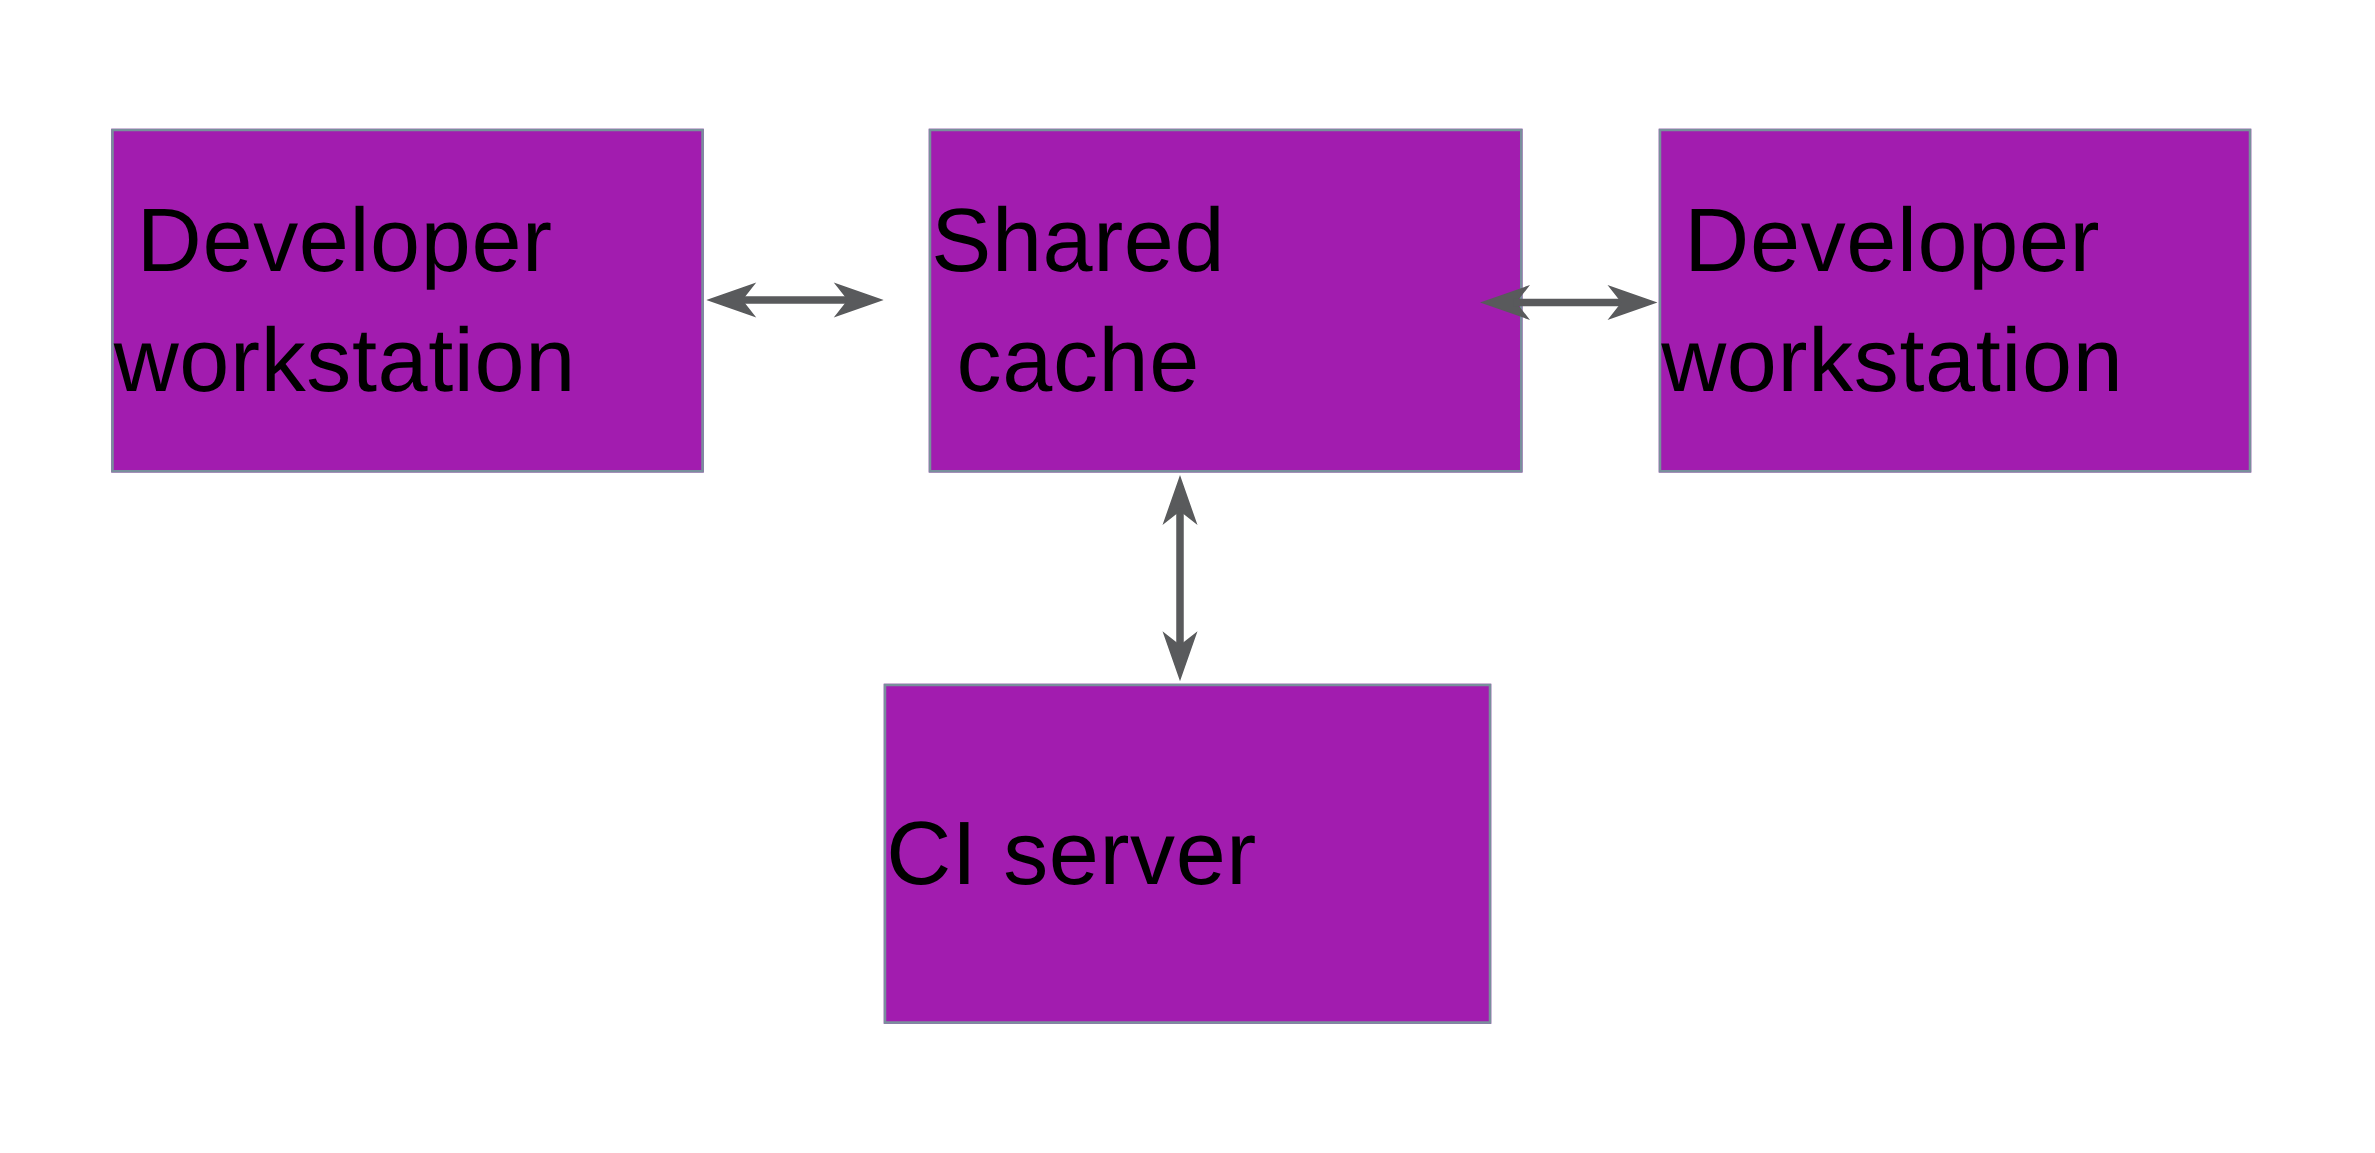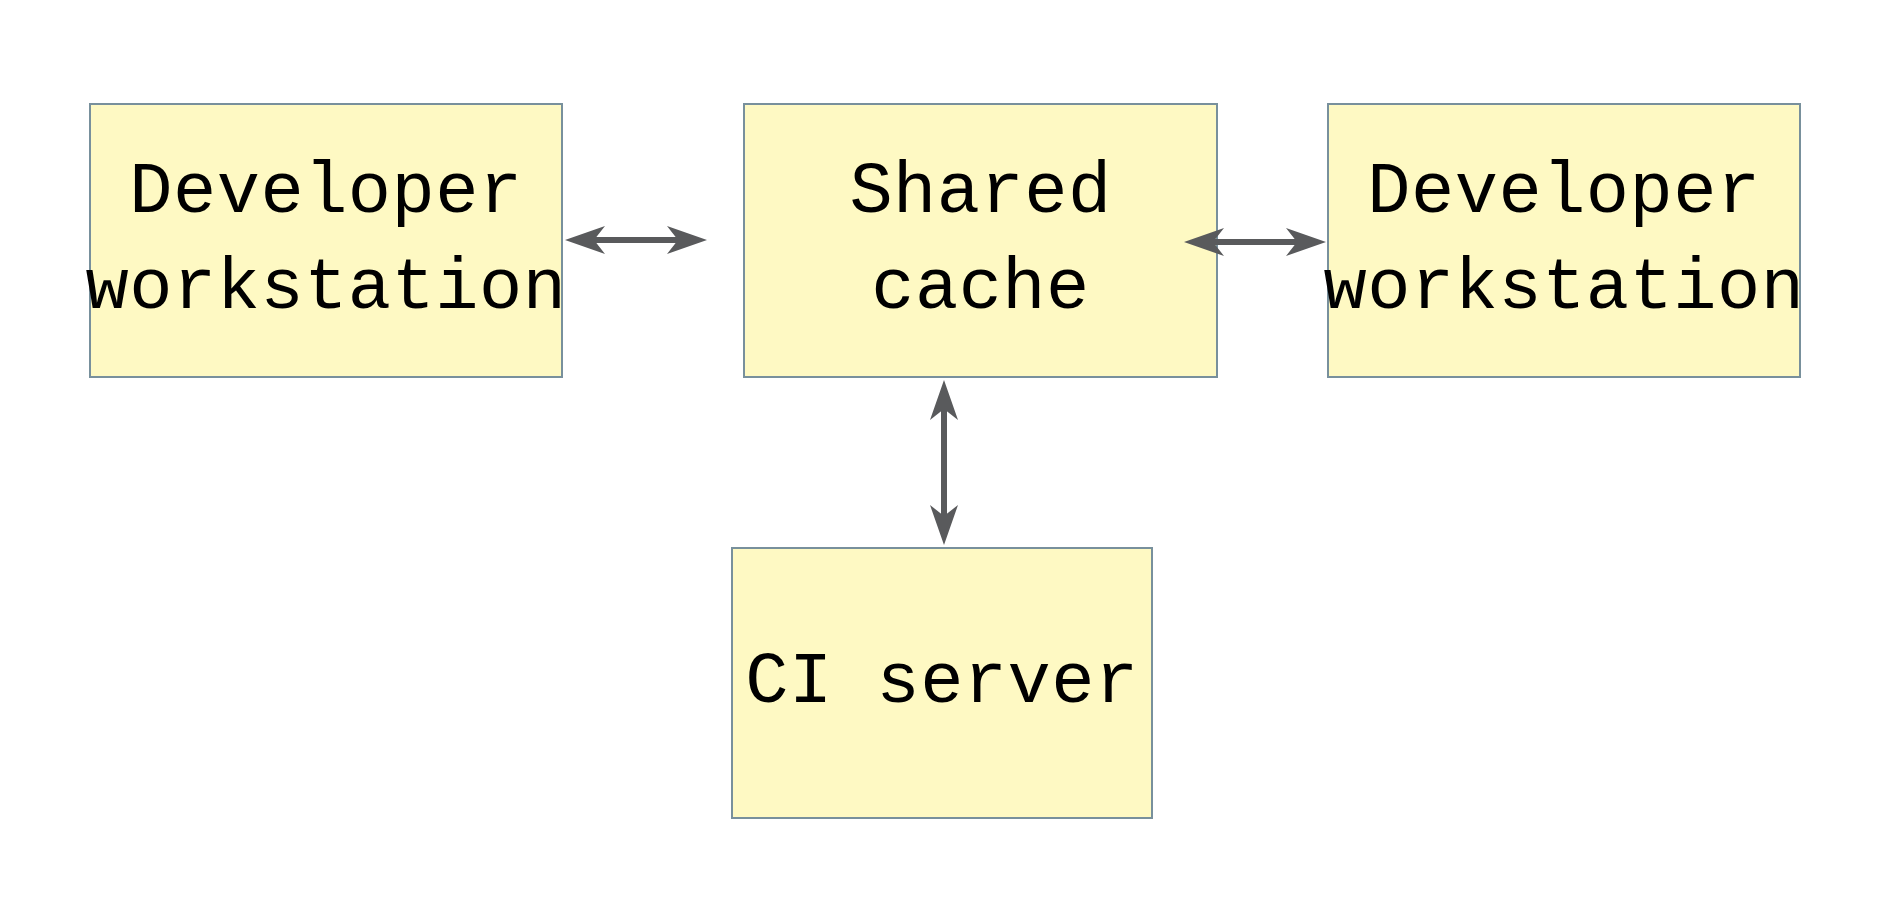--- a/index.html
+++ b/index.html
@@ -10,40 +10,38 @@
   .canvas {
     position: relative;
     width: 1900px;
     height: 922px;
     background: #ffffff;
     overflow: hidden;
     font-family: "Liberation Sans", sans-serif;
   }
   .node {
     position: absolute;
-    background: #fef9c3;
+    background: #a21caf;
     border: 2px solid #78909c;
     box-sizing: border-box;
     display: flex;
     align-items: center;
-    justify-content: center;
     text-align: center;
-    font-family: Liberation Mono, monospace;
   }
   .node-label {
     font-size: 72px;
     line-height: 96px;
     color: #000000;
     white-space: pre-line;
     letter-spacing: 0.5px;
   }
   .node-dev-left   { left: 89px;   top: 103px; width: 474px; height: 275px; }
   .node-shared     { left: 707px;  top: 103px; width: 475px; height: 275px; margin-left: 36px; }
   .node-dev-right  { left: 1327px; top: 103px; width: 474px; height: 275px; }
-  .node-ci         { left: 707px;  top: 547px; width: 422px; height: 272px; margin-left: 24px; }
+  .node-ci         { left: 707px;  top: 547px; width: 486px; height: 272px; }
 
   .arrow { position: absolute; display: block; }
   .arrow polygon, .arrow rect { fill: #595a5c; }
   .arrow-h-1 { left: 565px;  top: 222px; }
   .arrow-h-2 { left: 1184px; top: 224px; }
   .arrow-v   { left: 926px;  top: 380px; }
 </style>
 </head>
 <body>
 

